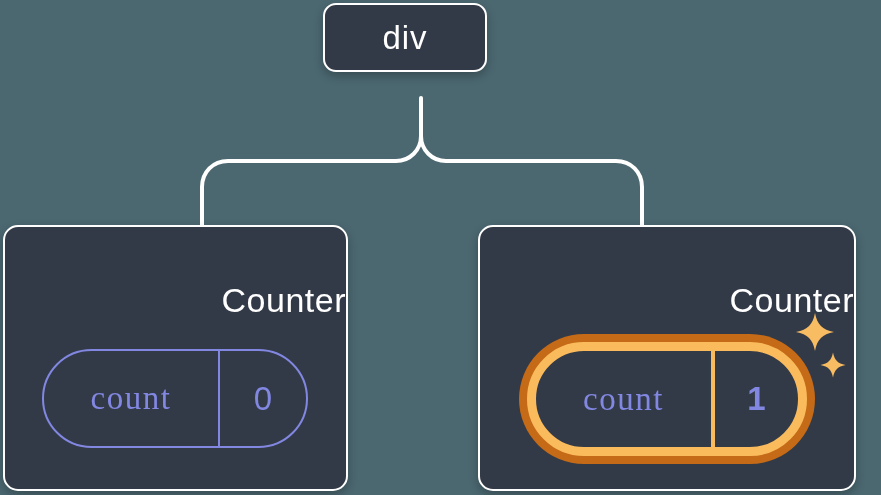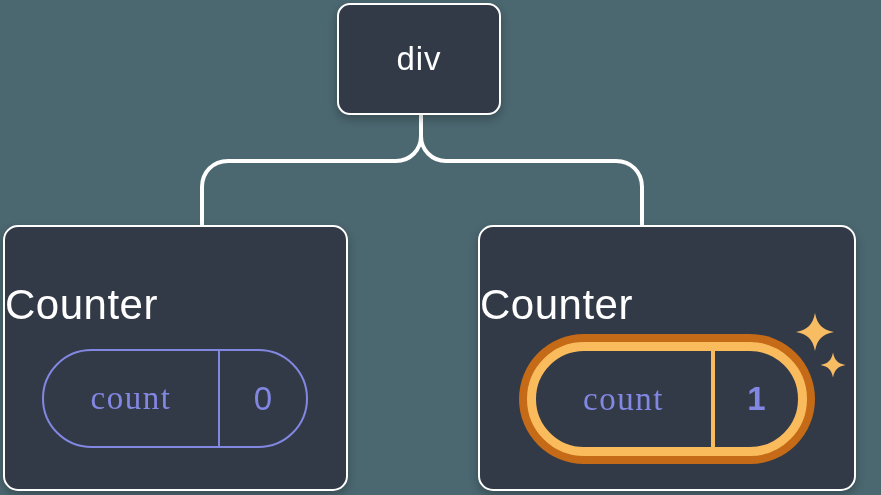--- a/index.html
+++ b/index.html
@@ -22,41 +22,41 @@
   
   .node{
     position:absolute;
     background:var(--node-fill,#333A47);
     border:2.5px solid var(--node-border,#FFFFFF);
     box-sizing:border-box;
     box-shadow:0 4px 10px rgba(0,0,0,0.25);
     z-index:2;
   }
   .root-node{
-    left:337px;top:3px;width:164px;height:112px;
+    left:323px;top:3px;width:164px;height:69px;
     border-radius:13px;
     display:flex;align-items:center;justify-content:center;
   }
   .root-label{
     color:var(--text-white,#FFFFFF);
     font-size:33px;
     letter-spacing:1px;
   }
   .card{
     top:225px;height:266px;
     border-radius:15px;
   }
   .card-left{left:3px;width:345px;}
   .card-right{left:478px;width:378px;}
   .card-title{
     position:absolute;
     left:0;right:0;top:54px;
-    text-align:left;
+    text-align:right;
     color:var(--text-white,#FFFFFF);
-    font-size:42px;
+    font-size:34px;
     letter-spacing:0.5px;
   }
   
   .pill{
     position:absolute;
     box-sizing:border-box;
     display:flex;
     align-items:stretch;
   }
   .pill-plain{

